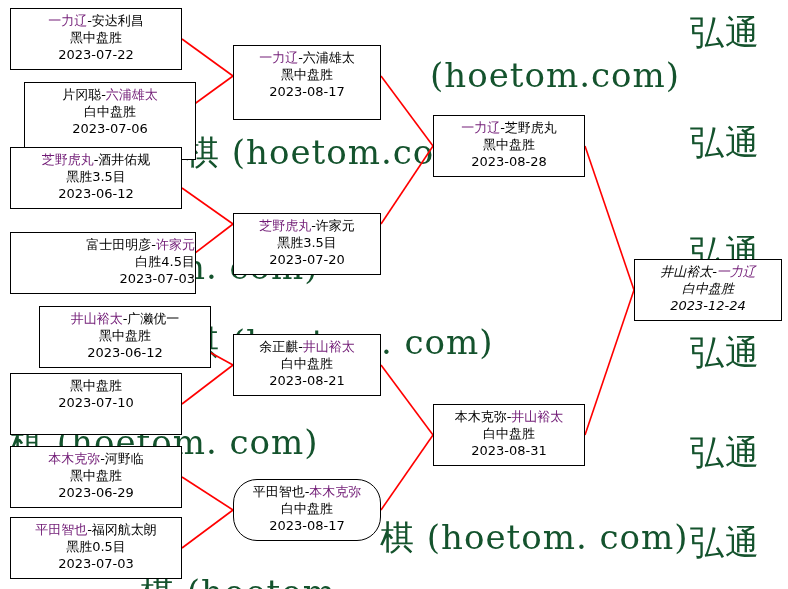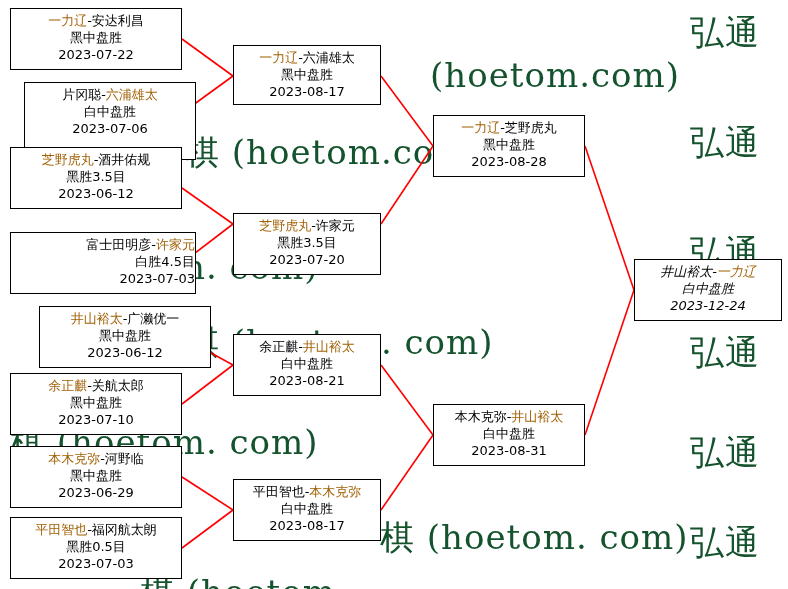--- a/index.html
+++ b/index.html
@@ -52,21 +52,21 @@
     text-align: center;
     color: #000000;
     font-size: 13px;
     line-height: 1.32;
     padding-top: 3px;
     font-family: "DejaVu Sans", "Liberation Sans", sans-serif;
   }
   .box .players {
     white-space: nowrap;
   }
-  .red { color: #a16207; }
+  .red { color: #701a75; }
   .blk { color: #000000; }
   .box .result, .box .date {
     white-space: nowrap;
   }
 </style>
 </head>
 <body>
 
 <div id="root">
 
@@ -123,50 +123,49 @@
         <div class="players"><span class="blk">富士田明彦</span><span class="blk">-</span><span class="red">许家元</span></div>
         <div class="result">白胜4.5目</div>
         <div class="date">2023-07-03</div>
       </div>
       <div class="box" style="left: 10px; top: 306px; width: 172px; height: 62px; margin-left: 29px;">
         <div class="players"><span class="red">井山裕太</span><span class="blk">-</span><span class="blk">广濑优一</span></div>
         <div class="result">黑中盘胜</div>
         <div class="date">2023-06-12</div>
       </div>
       <div class="box" style="left: 10px; top: 373px; width: 172px; height: 62px;">
-        <div class="players"><span class="red">余正麒</span><span class="blk">-</span><span class="blk">关航太郎</span></div>
         <div class="result">黑中盘胜</div>
         <div class="date">2023-07-10</div>
       </div>
       <div class="box" style="left: 10px; top: 446px; width: 172px; height: 62px;">
         <div class="players"><span class="red">本木克弥</span><span class="blk">-</span><span class="blk">河野临</span></div>
         <div class="result">黑中盘胜</div>
         <div class="date">2023-06-29</div>
       </div>
       <div class="box" style="left: 10px; top: 517px; width: 172px; height: 62px;">
         <div class="players"><span class="red">平田智也</span><span class="blk">-</span><span class="blk">福冈航太朗</span></div>
         <div class="result">黑胜0.5目</div>
         <div class="date">2023-07-03</div>
       </div>
-      <div class="box" style="left: 233px; top: 45px; width: 148px; height: 60px;">
+      <div class="box" style="left: 233px; top: 45px; width: 148px; height: 75px;">
         <div class="players"><span class="red">一力辽</span><span class="blk">-</span><span class="blk">六浦雄太</span></div>
         <div class="result">黑中盘胜</div>
         <div class="date">2023-08-17</div>
       </div>
       <div class="box" style="left: 233px; top: 193px; width: 148px; height: 62px; margin-top: 20px;">
         <div class="players"><span class="red">芝野虎丸</span><span class="blk">-</span><span class="blk">许家元</span></div>
         <div class="result">黑胜3.5目</div>
         <div class="date">2023-07-20</div>
       </div>
       <div class="box" style="left: 233px; top: 334px; width: 148px; height: 62px;">
         <div class="players"><span class="blk">余正麒</span><span class="blk">-</span><span class="red">井山裕太</span></div>
         <div class="result">白中盘胜</div>
         <div class="date">2023-08-21</div>
       </div>
-      <div class="box" style="left: 233px; top: 479px; width: 148px; height: 62px;">
+      <div class="box" style="left: 233px; top: 479px; width: 148px; height: 62px; border-radius: 24px;">
         <div class="players"><span class="blk">平田智也</span><span class="blk">-</span><span class="red">本木克弥</span></div>
         <div class="result">白中盘胜</div>
         <div class="date">2023-08-17</div>
       </div>
       <div class="box" style="left: 433px; top: 115px; width: 152px; height: 62px;">
         <div class="players"><span class="red">一力辽</span><span class="blk">-</span><span class="blk">芝野虎丸</span></div>
         <div class="result">黑中盘胜</div>
         <div class="date">2023-08-28</div>
       </div>
       <div class="box" style="left: 433px; top: 404px; width: 152px; height: 62px;">

